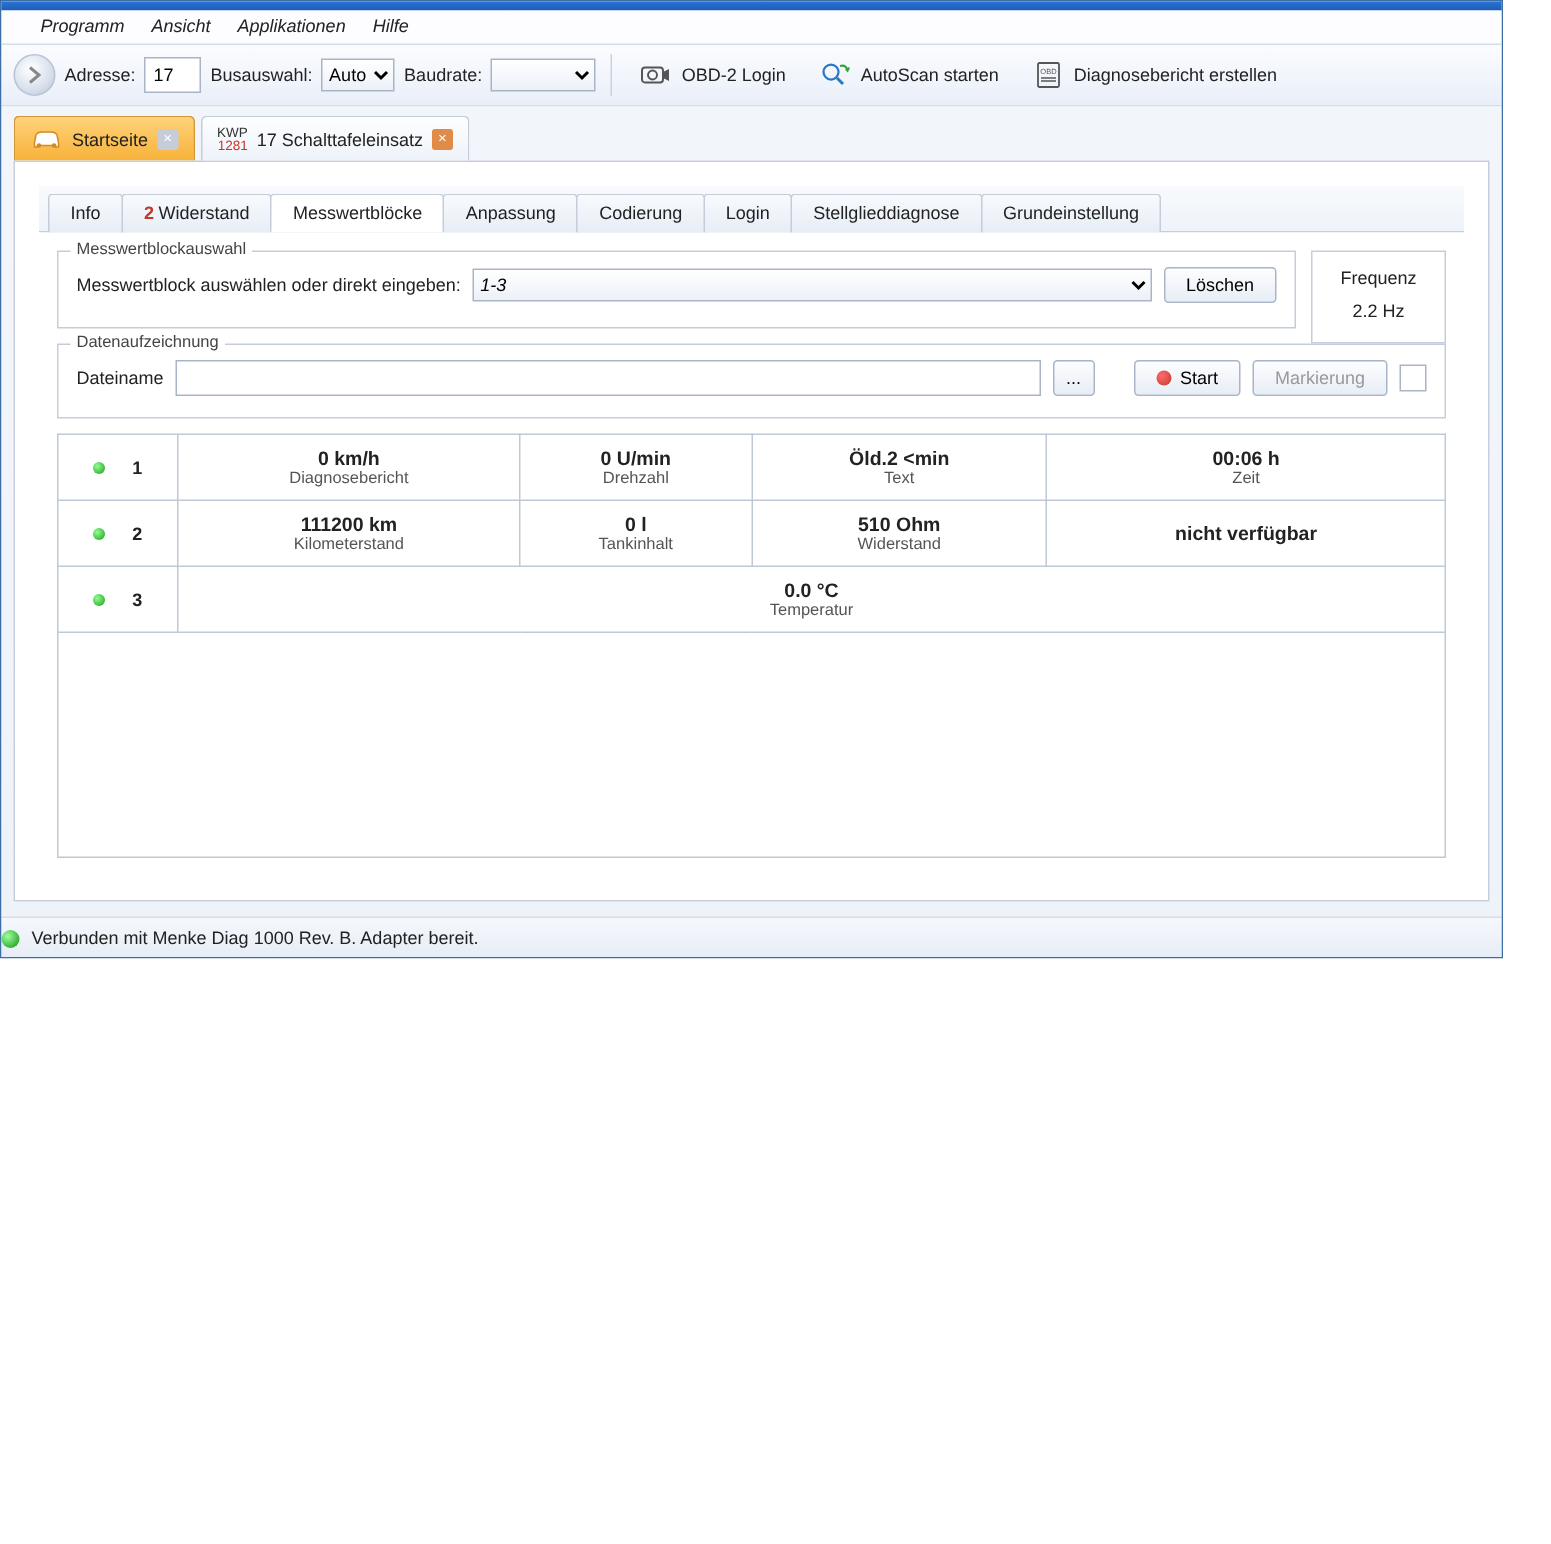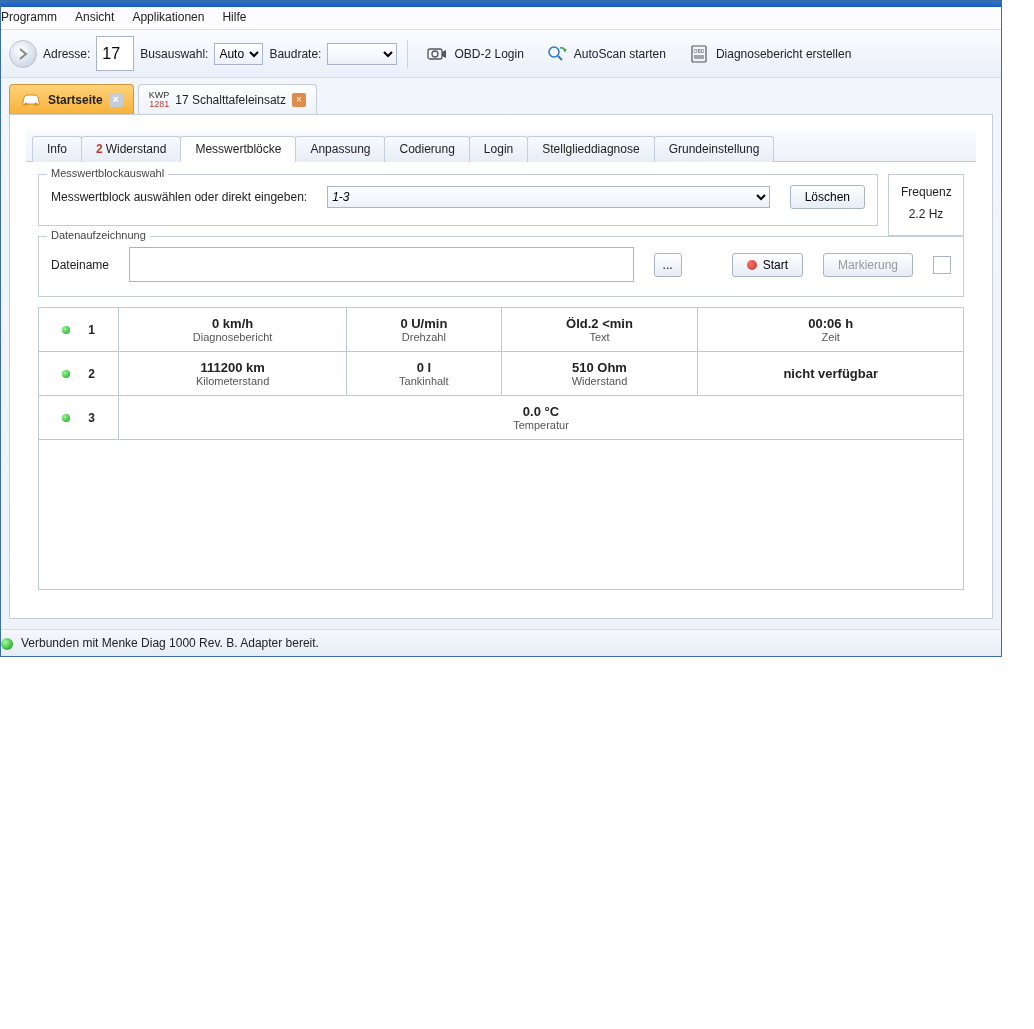--- a/index.html
+++ b/index.html
@@ -1,59 +1,59 @@
 <!DOCTYPE html>
 <html><head>
 <meta charset="utf-8">
 <style>
 * { box-sizing: border-box; margin: 0; padding: 0; }
 body { font-family: "Segoe UI", Tahoma, sans-serif; font-size: 12px; background: #fff; color: #222; }
 .window { width: 1002px; border: 1px solid #3a6ea5; background: linear-gradient(#f5f8fd,#eaf0fa); position: relative; }
 .titlebar { height: 6px; background: linear-gradient(#2a72d4,#1d5db8); }
-.menubar { display: flex; gap: 18px; padding: 3px 0 5px; background: #fdfdff; border-bottom: 1px solid #d6dde8; }
+.menubar { display: flex; gap: 18px; padding: 3px 26px 5px; background: #fdfdff; border-bottom: 1px solid #d6dde8; font-style: italic; }
 .menubar span { cursor: default; }
 .toolbar { display: flex; align-items: center; gap: 6px; padding: 6px 8px; background: linear-gradient(#fbfcff,#e9eff9); border-bottom: 1px solid #d6dde8; }
 .round-btn { width: 28px; height: 28px; border-radius: 14px; background: radial-gradient(circle at 40% 35%, #fff, #d8e0ec 60%, #b7c3d5); border: 1px solid #b7c3d5; display: flex; align-items: center; justify-content: center; color: #777; font-size: 14px; }
 .lbl { white-space: nowrap; }
-.txt { height: 35px; border: 1px solid #a9b4c6; background: #fff; padding: 0 5px; font-size: 16px; }
+.txt { height: 24px; border: 1px solid #a9b4c6; background: #fff; padding: 0 5px; font-size: 12px; }
 .sel { height: 22px; border: 1px solid #a9b4c6; background: linear-gradient(#fff,#ecf1f8); font-size: 12px; }
 .vsep { width: 1px; height: 28px; background: #c9d2e2; margin: 0 4px; }
 .tool-btn { display: flex; align-items: center; gap: 6px; height: 28px; padding: 0 8px; border-radius: 3px; cursor: default; }
 .icon-box { width: 22px; height: 20px; display: inline-flex; align-items: center; justify-content: center; }
 .content { padding: 6px 8px 10px; background: linear-gradient(#f2f6fb,#eef3fa); }
 .tabs-top { display: flex; align-items: flex-end; gap: 0; margin-bottom: 0; }
 .tab-top { display: flex; align-items: center; gap: 6px; padding: 5px 10px; background: linear-gradient(#fdfefe,#eef3fa); border: 1px solid #c5cddb; border-bottom: none; border-radius: 4px 4px 0 0; margin-right: 4px; height: 30px; }
-.tab-top.home { background: linear-gradient(#ffd27a,#f7b23a); border-color: #d19638; font-weight: bold; }
+.tab-top.home { background: linear-gradient(#ffd27a,#f7b23a); border-color: #d19638; }
 .tab-top .close { width: 14px; height: 14px; background: #e08b47; color: #fff; border-radius: 2px; font-size: 10px; display: flex; align-items: center; justify-content: center; }
 .tab-top .close.gr { background: #c7cdd8; color: #fff; }
 .tab-top .sub { font-size: 9px; line-height: 1; text-align: right; }
 .tab-top .sub .k { color: #333; }
 .tab-top .sub .n { color: #c0392b; }
 .panel-wrap { border: 1px solid #c5cddb; background: #fff; padding: 16px; }
 .subtabs { display: flex; background: linear-gradient(#f8fafd,#eef3fa); padding-top: 4px; padding-left: 6px; border-bottom: 1px solid #c5cddb; }
 .subtab { padding: 5px 14px; border: 1px solid #c5cddb; border-bottom: none; background: linear-gradient(#f8fafd,#e7edf6); margin-right: -1px; border-radius: 3px 3px 0 0; position: relative; top: 1px; cursor: default; }
 .subtab.active { background: #fff; border-bottom: 1px solid #fff; z-index: 2; font-weight: 400; }
 .subtab .err { color: #c0392b; font-weight: bold; margin-right: 3px; }
 .pane { padding: 12px; background: #fff; }
 .fieldset { border: 1px solid #c5cddb; padding: 10px 12px 14px; position: relative; margin-bottom: 10px; }
 .fieldset .legend { position: absolute; top: -8px; left: 8px; background: #fff; padding: 0 4px; font-size: 11px; color: #444; }
-.row { display: flex; align-items: center; gap: 20px; }
+.row { display: flex; align-items: center; gap: 8px; }
 .btn { height: 24px; padding: 0 14px; border: 1px solid #a9b4c6; background: linear-gradient(#fdfefe,#e7edf6); border-radius: 3px; font-size: 12px; display: inline-flex; align-items: center; gap: 6px; cursor: default; }
 .btn.disabled { color: #999; }
 .red-dot { width: 10px; height: 10px; background: radial-gradient(circle at 35% 35%, #ff6b6b, #c0392b); border-radius: 50%; }
 .data-table { width: 100%; border: 1px solid #bfc8d6; border-collapse: collapse; margin-top: 4px; }
 .data-table td { border: 1px solid #bfc8d6; padding: 8px 6px; text-align: center; vertical-align: middle; }
 .data-table .idx { width: 80px; }
 .data-table .val { font-weight: bold; font-size: 13px; }
 .data-table .cap { font-size: 11px; color: #555; font-weight: normal; }
 .green-dot { width: 8px; height: 8px; background: radial-gradient(circle at 35% 35%, #8fff8f, #1a9b1a); border-radius: 50%; display: inline-block; margin-right: 18px; vertical-align: middle; }
 .empty-area { height: 150px; border: 1px solid #bfc8d6; border-top: none; }
 .statusbar { display: flex; align-items: flex-end; gap: 8px; padding: 6px 0; background: linear-gradient(#f5f8fd,#e7edf6); border-top: 1px solid #d6dde8; }
 .status-dot { width: 12px; height: 12px; background: radial-gradient(circle at 35% 35%, #9fff9f, #0a8f0a); border-radius: 50%; }
-.freq-box { border: 1px solid #c5cddb; padding: 10px 12px 14px; position: relative; width: 76px; text-align: center; }
+.freq-box { border: 1px solid #c5cddb; padding: 10px 12px 14px; position: relative; width: 90px; text-align: center; }
 .top-row { display: flex; gap: 10px; align-items: stretch; }
 .chk { width: 18px; height: 18px; border: 1px solid #a9b4c6; background: #fff; }
 svg { display: block; }
 </style>
 </head>
 <body>
 
 <div class="window">
   <div class="titlebar"></div>
 

